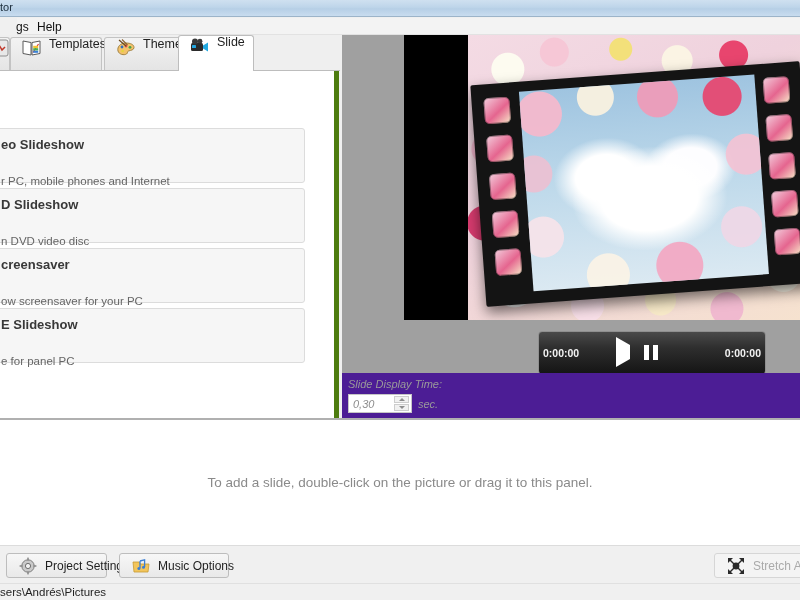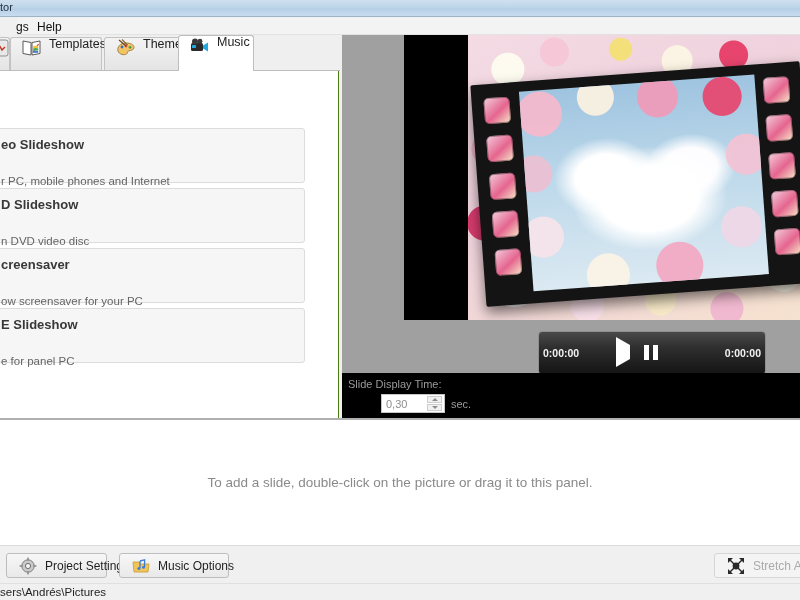--- a/index.html
+++ b/index.html
@@ -101,21 +101,21 @@
     position: relative;
   }
   .tab-label { line-height: 1; }
 
   
   .leftpane {
     position: absolute;
     left: 0; top: 71px;
     width: 339px; height: 348px;
     background: #ffffff;
-    border-right: 1px solid #4d7c0f;
+    border-right: 5px solid #4d7c0f;
     box-sizing: border-box;
     overflow: hidden;
   }
   .opt-card {
     position: absolute;
     left: -34px;
     width: 339px;
     height: 55px;
     background: #f6f6f6;
     border: 1px solid #dcdcdc;
@@ -262,35 +262,35 @@
   }
   .ic-pause { display: flex; gap: 4px; }
   .ic-pause span { display: block; width: 5px; height: 15px; background: #fff; }
   .ic-stop { width: 14px; height: 14px; background: #fff; }
 
   
   .sdt-strip {
     position: absolute;
     left: 342px; top: 373px;
     width: 458px; height: 45px;
-    background: #000000;
+    background: #4c1d95;
     box-sizing: border-box;
     padding: 5px 13px 0 6px;
+    font-style: italic;
   }
   .sdt-label {
     font-size: 11px;
     color: #9a9a9a;
     line-height: 13px;
   }
   .sdt-row {
     display: flex;
     align-items: center;
     gap: 6px;
     margin-top: 3px;
-    margin-left: 33px;
   }
   .spin {
     position: relative;
     width: 64px; height: 19px;
     background: #fff;
     border: 1px solid #c6c6c6;
     box-sizing: border-box;
     display: flex;
     align-items: center;
     padding-left: 4px;
@@ -460,21 +460,21 @@
     <div class="tab active" style="left:178px;width:76px;">
       <span class="tab-icon">
         <svg width="22" height="20" viewBox="0 0 22 20">
           <rect x="2" y="7" width="12" height="8" rx="1.5" fill="#2b2b2b"></rect>
           <path d="M14 9.5 L19 6.5 L19 15.5 L14 12.5 Z" fill="#21a8e0"></path>
           <circle cx="6" cy="5.5" r="3" fill="#3a3a3a"></circle>
           <circle cx="11" cy="5.2" r="2.4" fill="#3a3a3a"></circle>
           <rect x="3" y="9" width="4" height="3" rx="0.6" fill="#24a6de"></rect>
         </svg>
       </span>
-      <span class="tab-label">Music</span>
+      <span class="tab-label">Slide</span>
     </div>
   </div>
   <div class="tabstrip-underline"></div>
 
   <div class="leftpane">
 
     <div class="opt-card" style="top:57px;">
       <div class="opt-title">eo Slideshow</div>
       <div class="opt-desc">r PC, mobile phones and Internet</div>
     </div>

